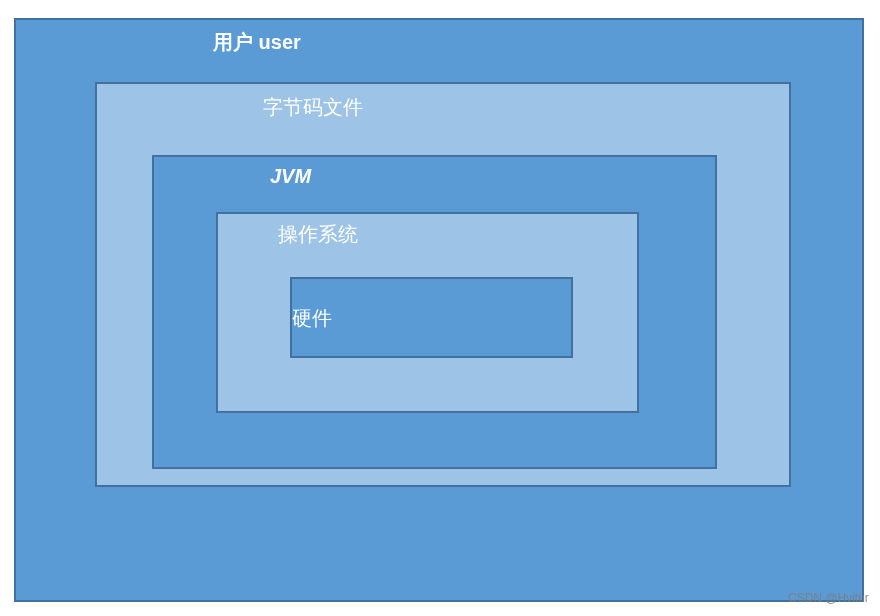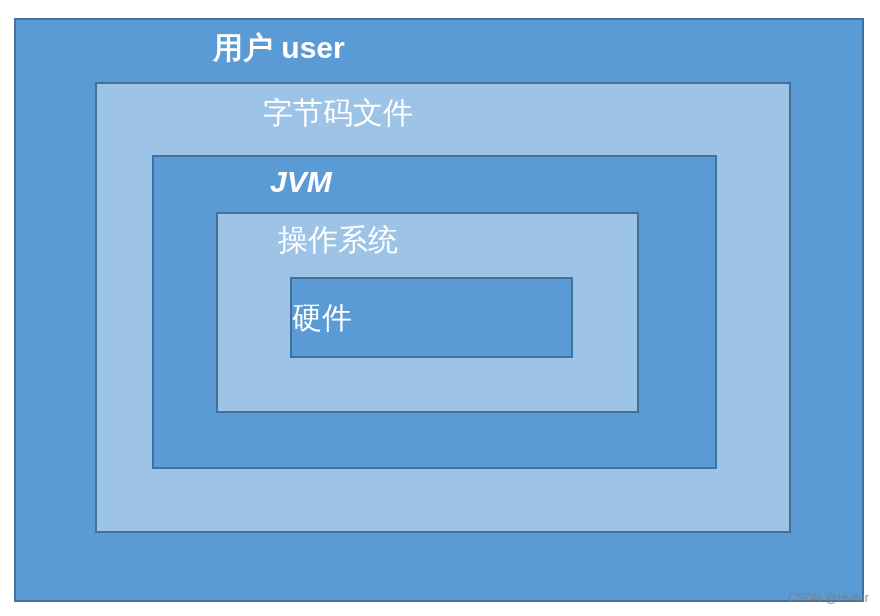--- a/index.html
+++ b/index.html
@@ -14,29 +14,29 @@
     background: #ffffff;
     overflow: hidden;
     font-family: "Liberation Sans", sans-serif;
   }
   .box {
     position: absolute;
     box-sizing: border-box;
     border: 2px solid #41719c; 
   }
   .box-user     { left: 14px;  top: 18px;  width: 850px; height: 584px; }
-  .box-bytecode { left: 79px;  top: 62px;  width: 696px; height: 451px; }
+  .box-bytecode { left: 79px;  top: 62px;  width: 696px; height: 405px; }
   .box-jvm      { left: 55px;  top: 71px;  width: 565px; height: 314px; }
   .box-os       { left: 62px;  top: 55px;  width: 423px; height: 201px; }
   .box-hw       { left: 72px;  top: 63px;  width: 283px; height: 81px;
                   display: flex; align-items: center; justify-content: flex-start; }
   .label {
     position: absolute;
     color: #ffffff;
-    font-size: 30px;
+    font-size: 20px;
     line-height: 1.1;
     white-space: nowrap;
   }
   .label-sans-bold {
     font-family: "Liberation Sans", sans-serif;
     font-weight: bold;
   }
   .label-serif {
     font-family: "Liberation Serif", serif;
     font-weight: normal;

